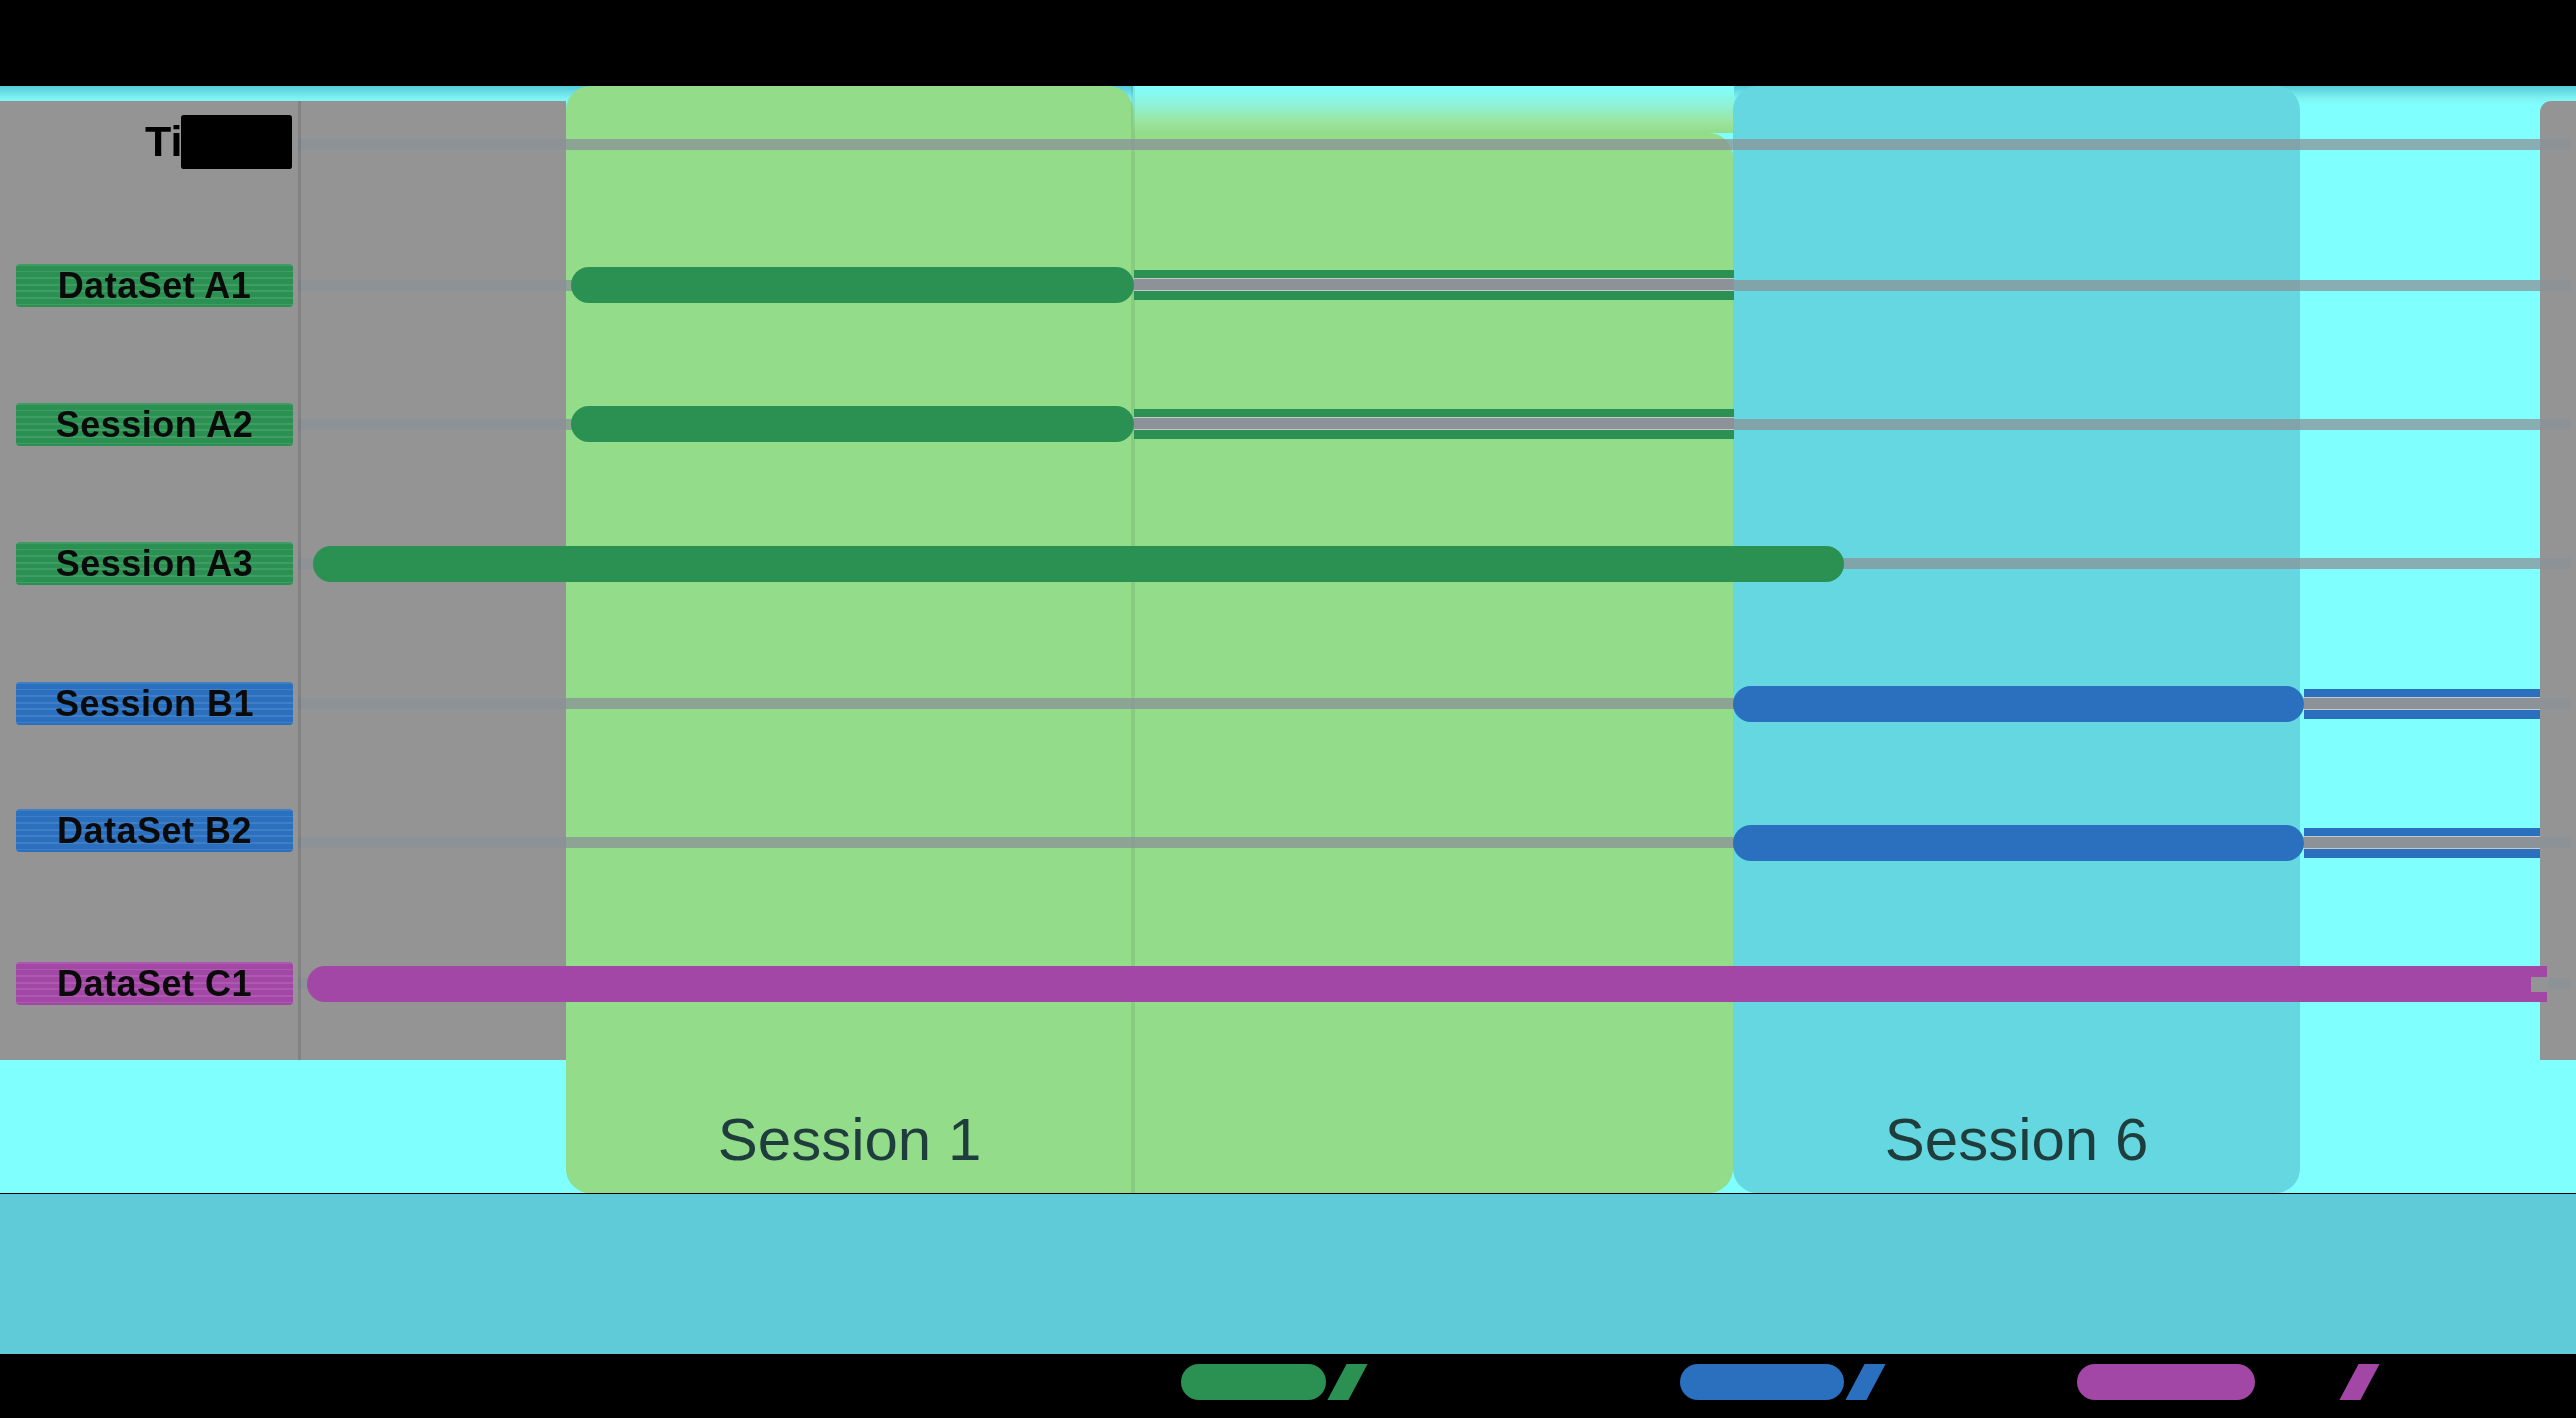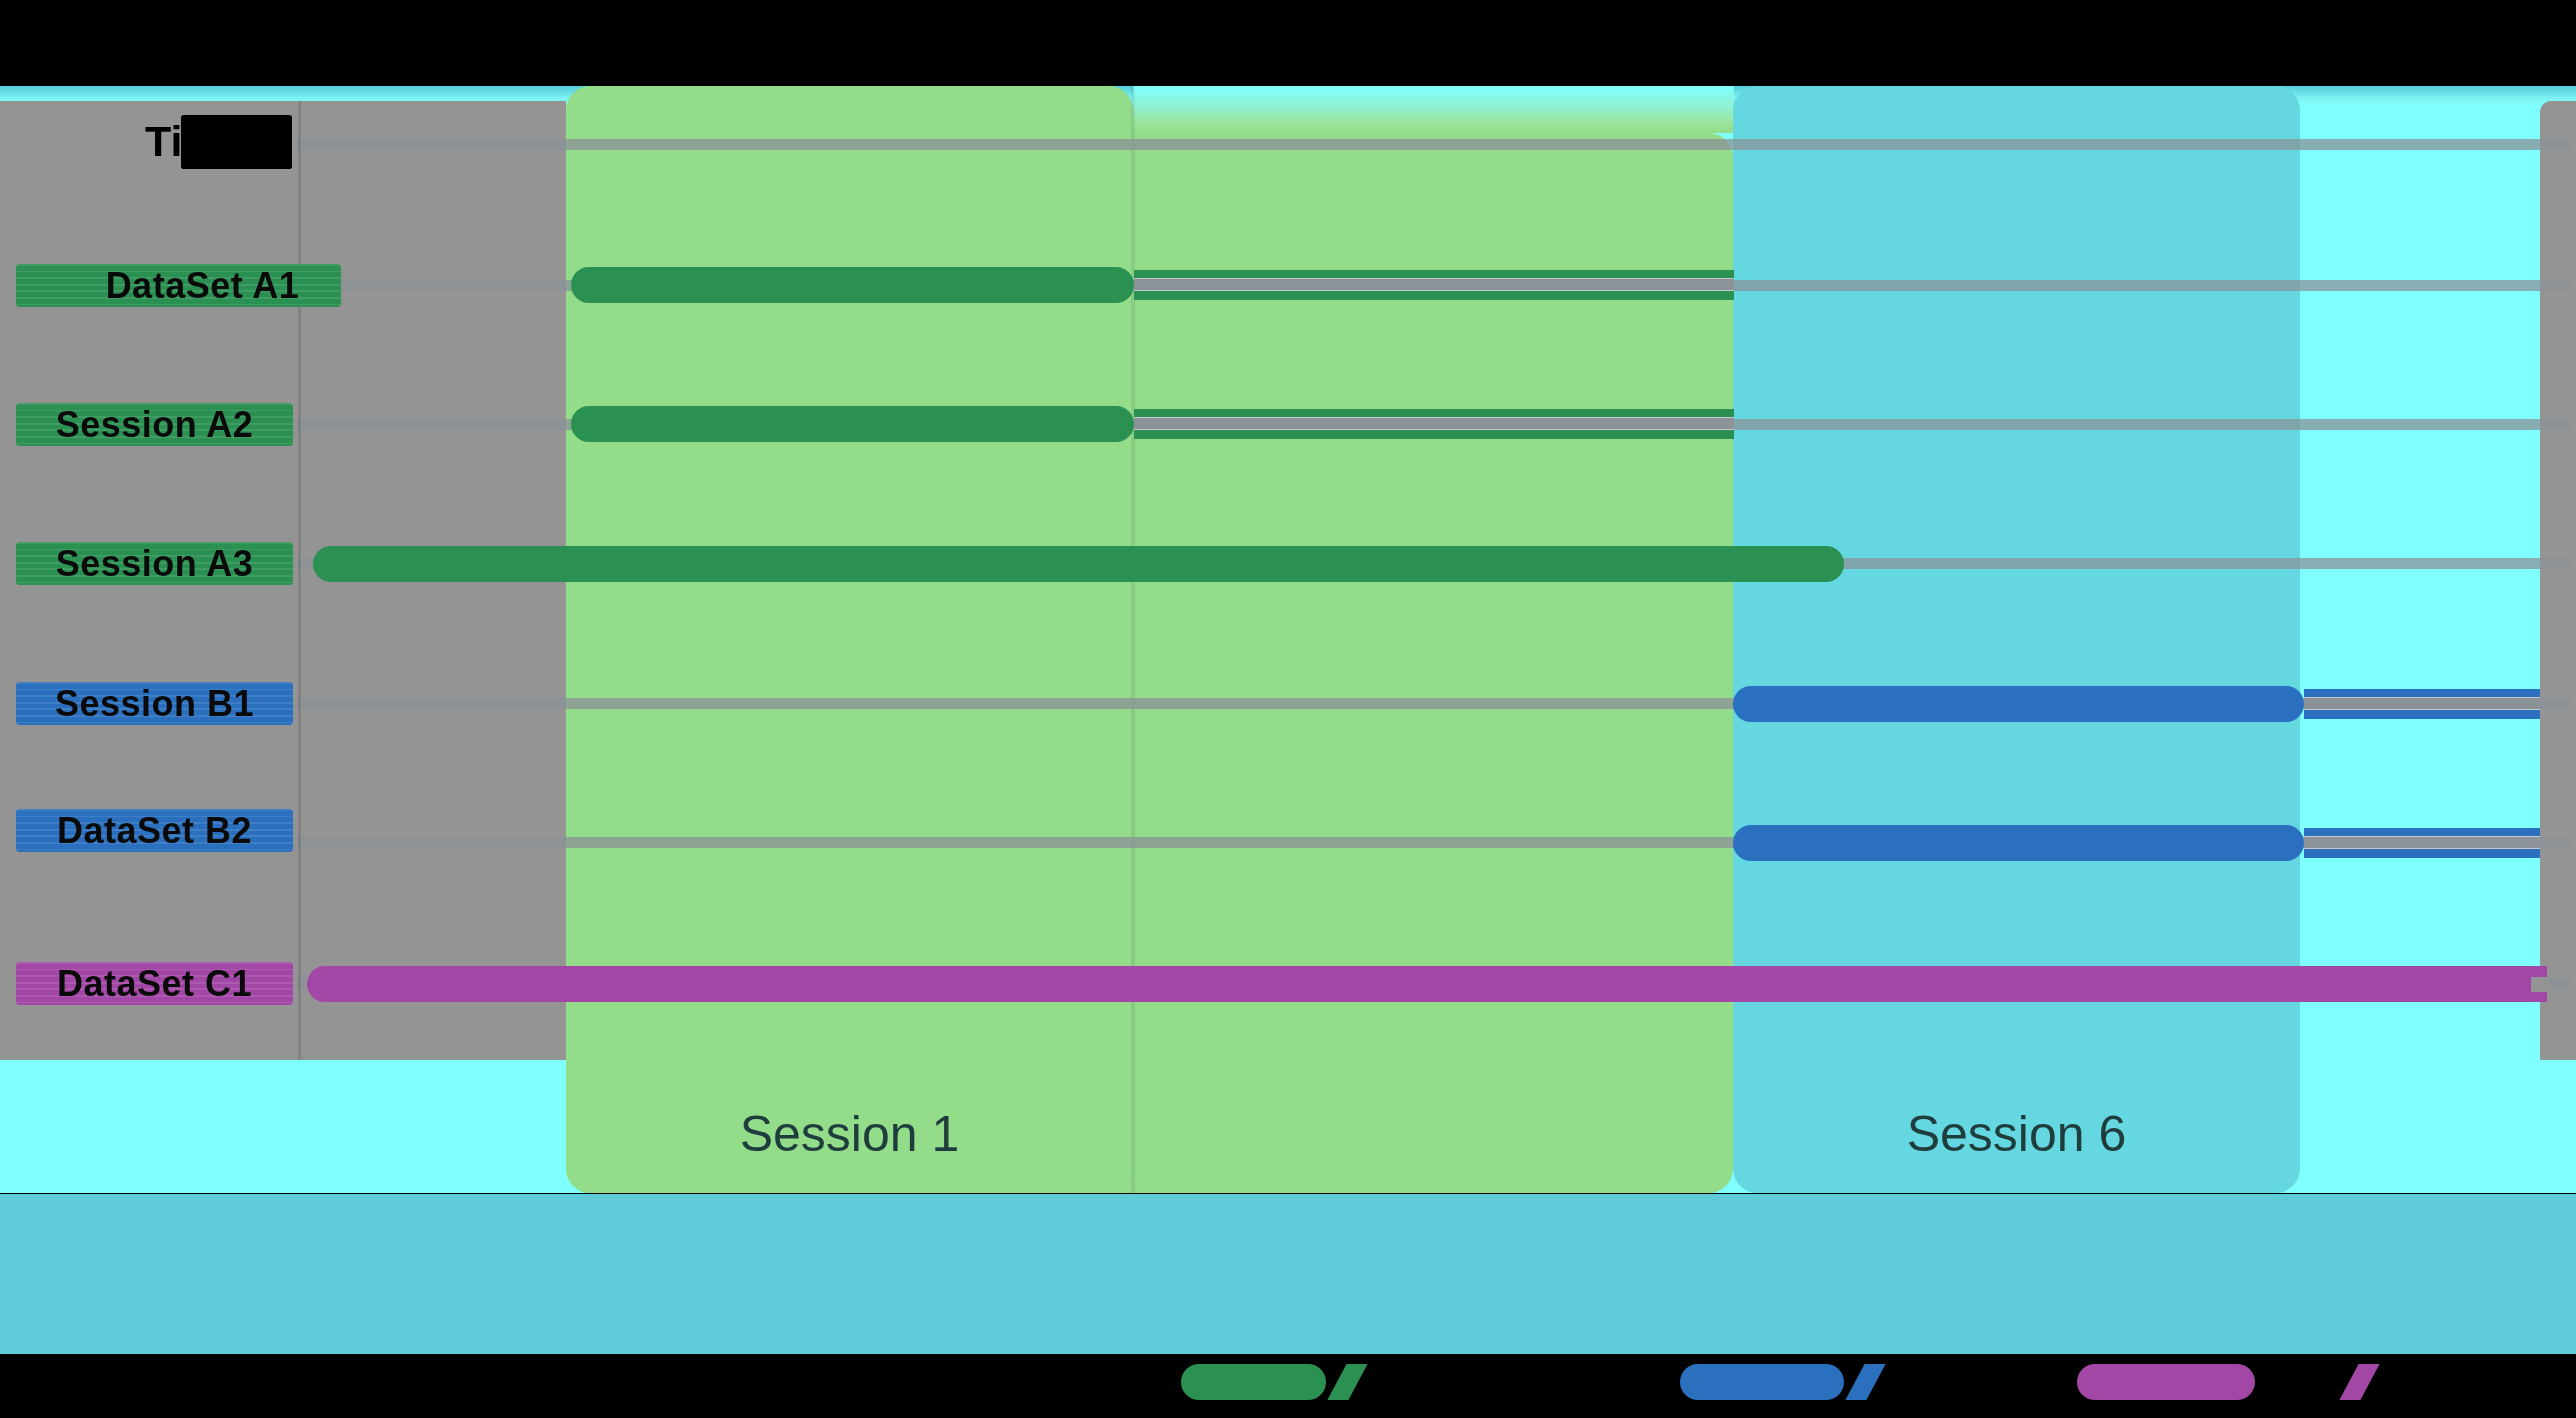--- a/index.html
+++ b/index.html
@@ -7,21 +7,21 @@
           font-family:"Liberation Sans",sans-serif;}
   .abs{position:absolute;}
   #bg-cyan{left:0;top:86px;width:2576px;height:1107px;background:#7FFFFE;}
   #top-stripe{left:0;top:86px;width:2576px;height:19px;
       background:linear-gradient(180deg,#54CBDA 0%,#7FF2F2 65%,#7FFFFE 100%);}
   #gray-left{left:0;top:101px;width:566px;height:959px;background:#949494;}
   #gray-right{left:2540px;top:101px;width:36px;height:959px;background:#949494;border-radius:11.3px 0 0 0;}
   .session-panel{position:absolute;border-radius:24.4px;}
   .session-blend{position:absolute;background:linear-gradient(180deg,#7FFFFE 0%,#8FF2D8 40%,#9AE59D 78%,#92DC8A 100%);}
   .session-divider{position:absolute;width:3.8px;background:rgba(0,0,0,0.07);}
-  .session-label{position:absolute;text-align:center;font-size:50px;color:#1F3D3C;}
+  .session-label{position:absolute;text-align:center;font-size:60px;color:#1F3D3C;}
   .gridline{position:absolute;height:11.3px;background:#8B9298;opacity:0.75;}
   #axis-line{left:298px;top:101px;width:2.8px;height:959px;background:rgba(0,0,0,0.12);}
   .bar{position:absolute;height:36px;border-radius:18px;}
   .track{position:absolute;height:30px;}
   .track-core{position:absolute;left:0;top:8.4px;width:100%;height:13px;background:#8B9298;
       border-top:1.9px solid rgba(255,255,255,0.5);border-bottom:1.9px solid rgba(255,255,255,0.5);box-sizing:border-box;}
   .chip{position:absolute;left:16px;width:277px;height:43px;border-radius:3.8px;
       display:flex;align-items:center;justify-content:center;
       font-size:36px;font-weight:700;color:#0A0A0A;letter-spacing:0.5px;
       background-image:repeating-linear-gradient(180deg,rgba(255,255,255,0.10) 0 1.9px,transparent 1.9px 6.6px);}
@@ -61,21 +61,21 @@
       <div class="gridline" style="left: 298px; top: 698px; width: 2273px;"></div>
       <div class="gridline" style="left: 298px; top: 837px; width: 2273px;"></div>
       <div class="gridline" style="left: 298px; top: 978px; width: 2273px;"></div>
     </div>
   <div id="axis-line" class="abs"></div>
   <div id="rows-layer" class="abs">
       <div class="track" style="left: 1134px; top: 270px; width: 600px; background: rgb(43, 145, 82);">
         <div class="track-core"></div>
       </div>
       <div class="bar" style="left: 571px; top: 267px; width: 563px; background: rgb(43, 145, 82); border-radius: 18px;"></div>
-      <div class="chip" style="top: 264px; background-color: rgb(43, 145, 82); padding-left: 48px;">
+      <div class="chip" style="top: 264px; background-color: rgb(43, 145, 82);">
         <span>DataSet A1</span>
       </div>
       <div class="track" style="left: 1134px; top: 409px; width: 600px; background: rgb(43, 145, 82);">
         <div class="track-core"></div>
       </div>
       <div class="bar" style="left: 571px; top: 406px; width: 563px; background: rgb(43, 145, 82); border-radius: 18px;"></div>
       <div class="chip" style="top: 403px; background-color: rgb(43, 145, 82);">
         <span>Session A2</span>
       </div>
       <div class="bar" style="left: 313px; top: 546px; width: 1531px; background: rgb(43, 145, 82); border-radius: 18px;"></div>

